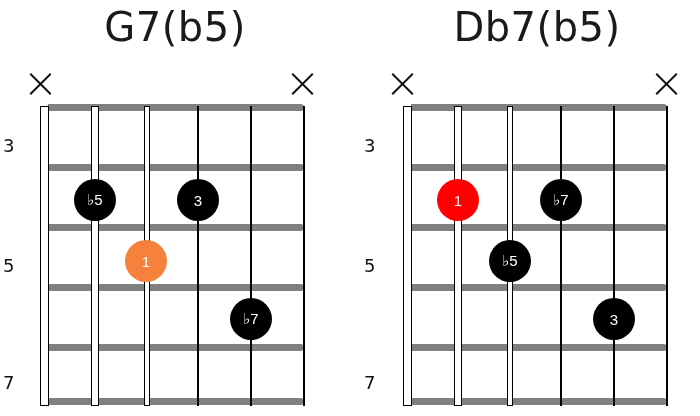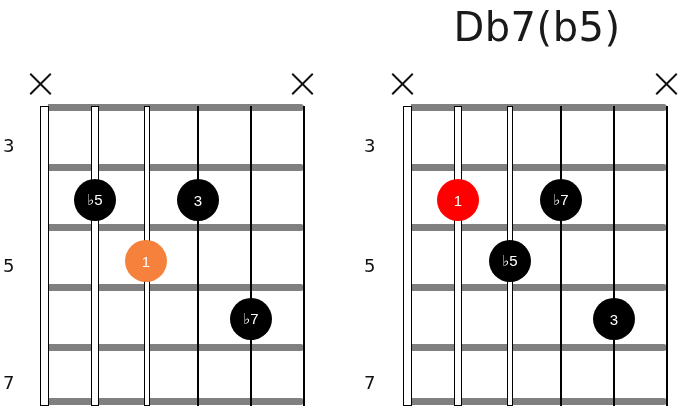--- a/index.html
+++ b/index.html
@@ -13,20 +13,21 @@
   .fret { position: absolute; height: 7px; background: #808080; border-radius: 0 4px 4px 0; }
   .string { position: absolute; top: 106px; height: 300px; background: #000; }
   .string.thick { background: #fff; border: 1.5px solid #000; box-sizing: border-box; }
   .fretnum { position: absolute; font-size: 18px; color: #111; font-family: "DejaVu Sans", sans-serif; }
   .dot { position: absolute; width: 42px; height: 42px; border-radius: 50%; background: #000; color: #fff; display: flex; align-items: center; justify-content: center; font-size: 15px; font-family: "Liberation Sans", sans-serif; }
 </style>
 </head>
 <body>
 
 <div class="diagram" style="left:0;">
+  <div class="title" style="left:0;width:350px;text-align:center;padding-left:0;">G7(b5)</div>
 
   <div class="mute" style="left:28px;top:72px;"></div>
   <div class="mute" style="left:290px;top:72px;"></div>
 
   <div class="fret" style="left:48px;width:256px;top:104px;"></div>
   <div class="fret" style="left:48px;width:256px;top:164px;"></div>
   <div class="fret" style="left:48px;width:256px;top:224px;"></div>
   <div class="fret" style="left:48px;width:256px;top:284px;"></div>
   <div class="fret" style="left:48px;width:256px;top:344px;"></div>
   <div class="fret" style="left:48px;width:256px;top:398px;"></div>

